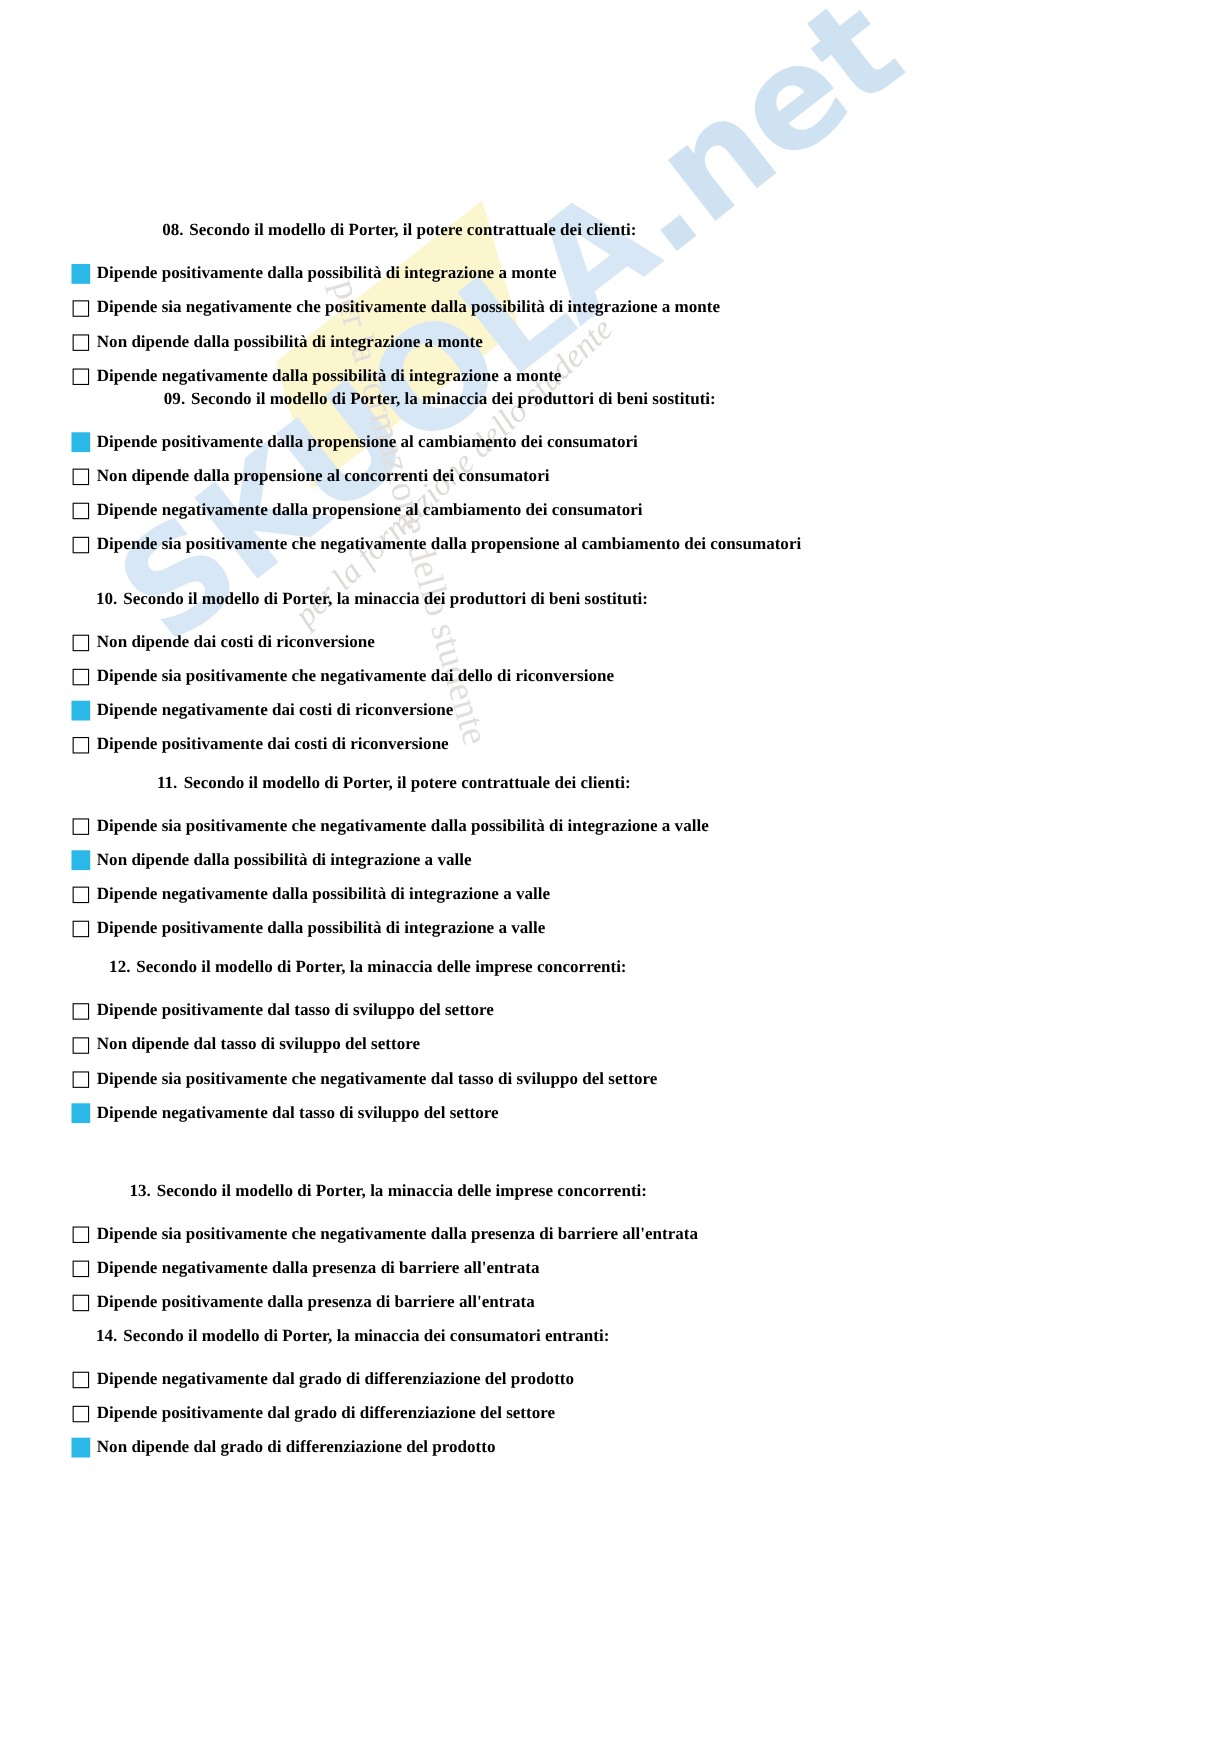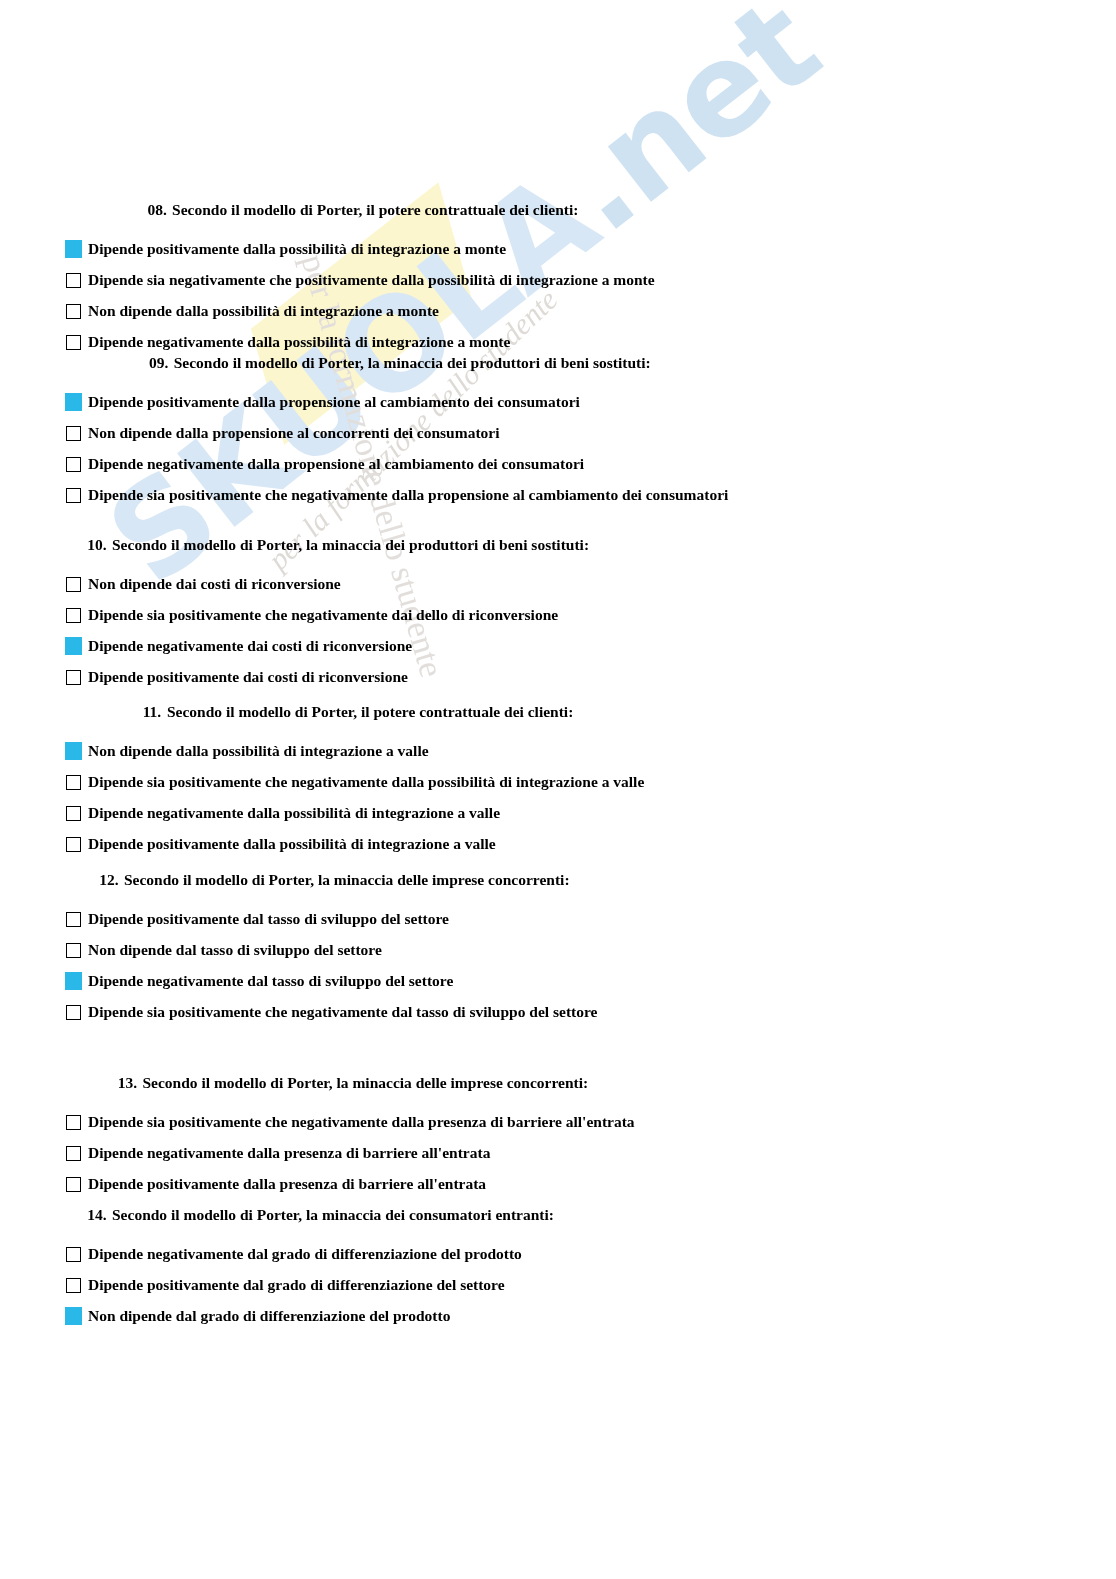--- a/index.html
+++ b/index.html
@@ -233,29 +233,29 @@
         </li>
       </ul>
     </div>
 
     <div class="qblock" style="top:688px">
       <p class="qtitle">
         <span class="qnum">11.</span><span>Secondo il modello di Porter, il potere contrattuale dei clienti:</span>
       </p>
       <ul class="options" style="margin-top:13px">
         <li class="option">
+          <span class="box"></span>
+          <span class="olabel">Dipende sia positivamente che negativamente dalla possibilità di integrazione a valle</span>
+        </li>
+        <li class="option">
           <span class="box checked"></span>
           <span class="olabel">Non dipende dalla possibilità di integrazione a valle</span>
         </li>
         <li class="option">
           <span class="box"></span>
-          <span class="olabel">Dipende sia positivamente che negativamente dalla possibilità di integrazione a valle</span>
-        </li>
-        <li class="option">
-          <span class="box"></span>
           <span class="olabel">Dipende negativamente dalla possibilità di integrazione a valle</span>
         </li>
         <li class="option">
           <span class="box"></span>
           <span class="olabel">Dipende positivamente dalla possibilità di integrazione a valle</span>
         </li>
       </ul>
     </div>
 
     <div class="qblock" style="top:856px">
@@ -265,26 +265,26 @@
       <ul class="options" style="margin-top:13px">
         <li class="option">
           <span class="box"></span>
           <span class="olabel">Dipende positivamente dal tasso di sviluppo del settore</span>
         </li>
         <li class="option">
           <span class="box"></span>
           <span class="olabel">Non dipende dal tasso di sviluppo del settore</span>
         </li>
         <li class="option">
+          <span class="box"></span>
+          <span class="olabel">Dipende sia positivamente che negativamente dal tasso di sviluppo del settore</span>
+        </li>
+        <li class="option">
           <span class="box checked"></span>
           <span class="olabel">Dipende negativamente dal tasso di sviluppo del settore</span>
-        </li>
-        <li class="option">
-          <span class="box"></span>
-          <span class="olabel">Dipende sia positivamente che negativamente dal tasso di sviluppo del settore</span>
         </li>
       </ul>
     </div>
 
     <div class="qblock" style="top:1059px">
       <p class="qtitle">
         <span class="qnum">13.</span><span>Secondo il modello di Porter, la minaccia delle imprese concorrenti:</span>
       </p>
       <ul class="options" style="margin-top:13px">
         <li class="option">

